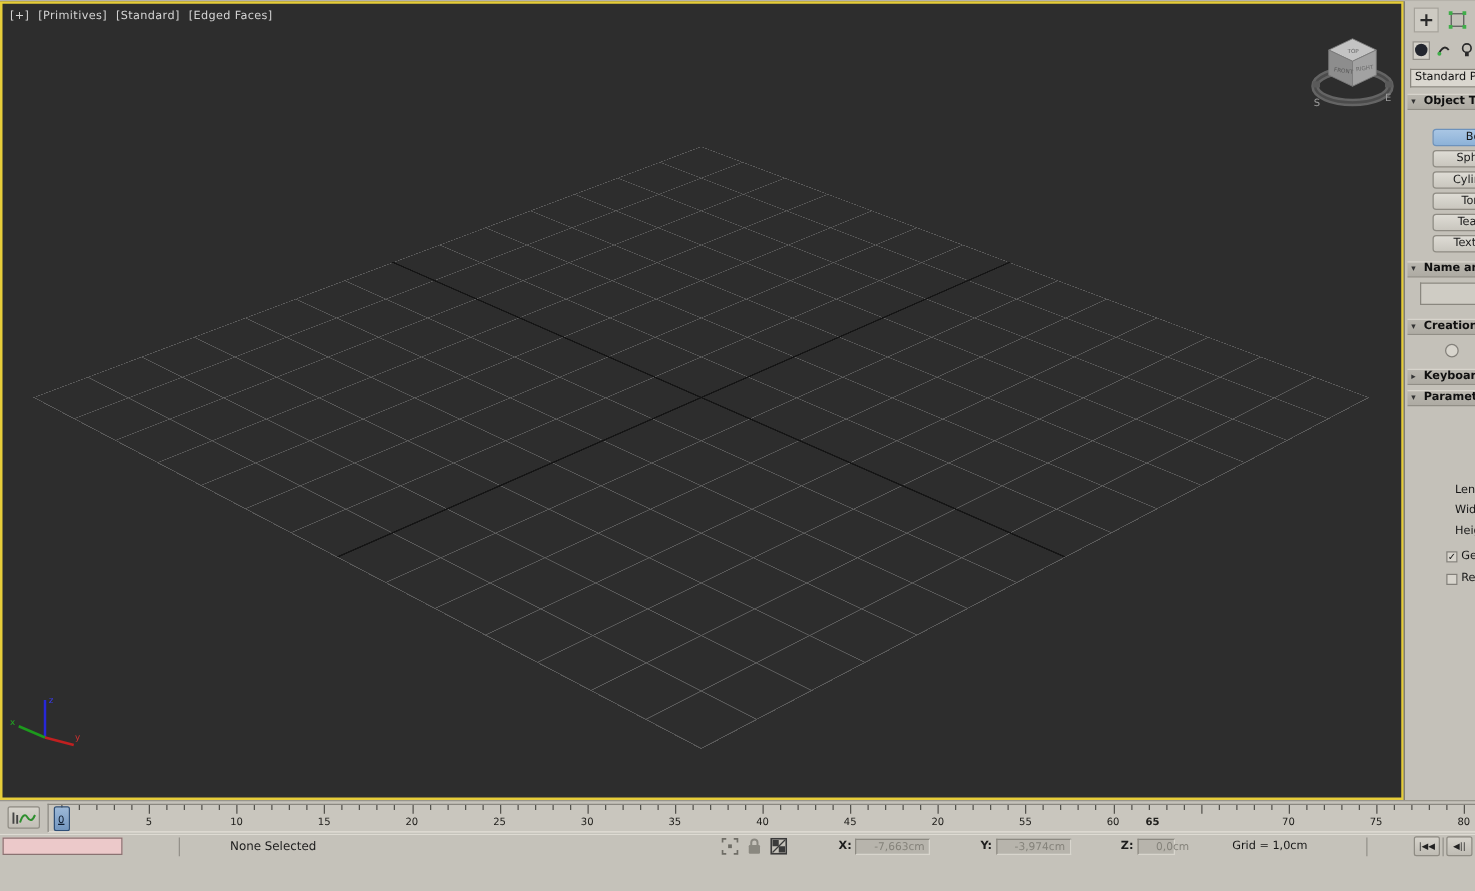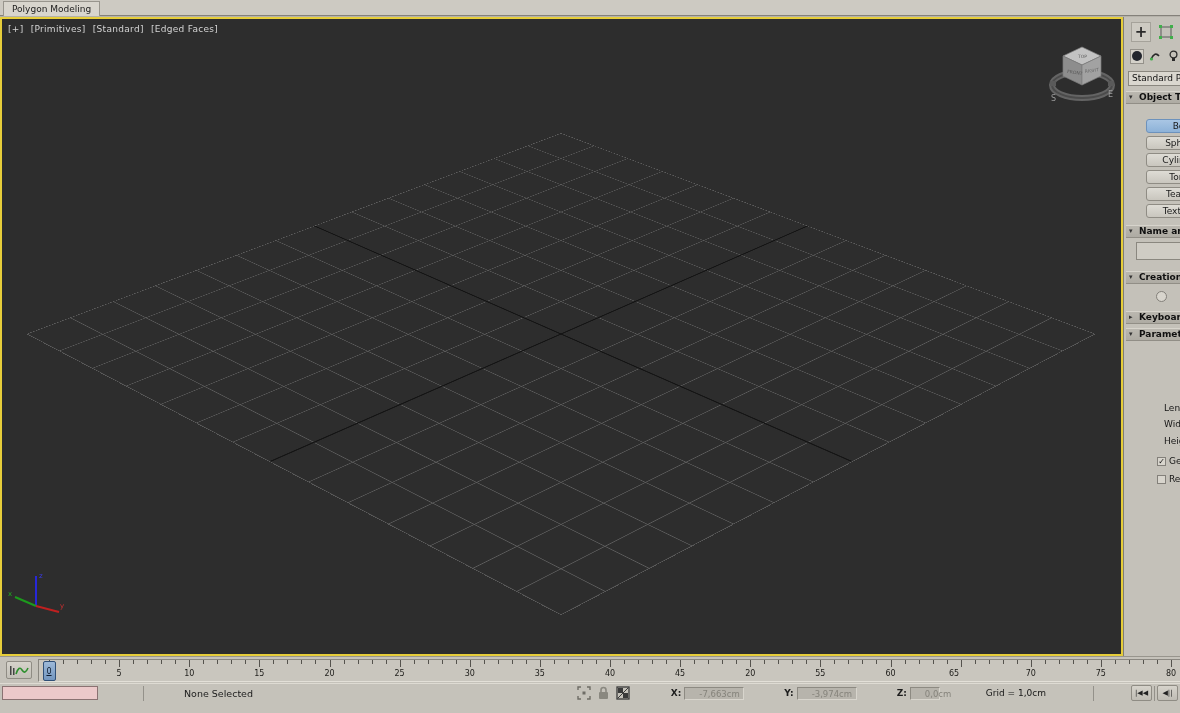--- a/index.html
+++ b/index.html
@@ -80,23 +80,20 @@
   .gridinfo { margin:0 10px 0 6px; white-space:nowrap; font-size:9px; color:#161616; }
   .pbtn { width:21px; height:16px; background:linear-gradient(#d6d3cb,#bfbcb4); border:1px solid #8f8c84; border-radius:2px; font-size:7px; line-height:15px; text-align:center; color:#222; white-space:nowrap; overflow:hidden; }
   .pb-wrap { display:flex; gap:2px; align-items:center; }
 </style>
 </head>
 <body>
 
 <div class="app">
 
 
-  <div class="ribbon-panels">
-    <div class="poly-tab">Polygon Modeling</div>
-  </div>
   <div class="ribbon-gap"></div>
 
   <div class="main">
 
     <div class="viewport">
       <div class="vp-label">
         <span>[+]</span>
         <span>[Primitives]</span>
         <span>[Standard]</span>
         <span>[Edged Faces]</span>
@@ -290,21 +287,21 @@
         <div class="tick" style="left: 809.425px;"></div>
         <div class="tick" style="left: 823.45px;"></div>
         <div class="tick" style="left: 837.475px;"></div>
         <div class="tick major" style="left: 851.5px;"></div>
         <div class="tick-label" style="left: 851.5px;">60</div>
         <div class="tick" style="left: 865.525px;"></div>
         <div class="tick" style="left: 879.55px;"></div>
         <div class="tick" style="left: 893.575px;"></div>
         <div class="tick" style="left: 907.6px;"></div>
         <div class="tick major" style="left: 921.625px;"></div>
-        <div class="tick-label" style="left: 915px;">65</div>
+        <div class="tick-label" style="left: 883px; font-weight: bold;">65</div>
         <div class="tick" style="left: 935.65px;"></div>
         <div class="tick" style="left: 949.675px;"></div>
         <div class="tick" style="left: 963.7px;"></div>
         <div class="tick" style="left: 977.725px;"></div>
         <div class="tick major" style="left: 991.75px;"></div>
         <div class="tick-label" style="left: 991.75px;">70</div>
         <div class="tick" style="left: 1005.77px;"></div>
         <div class="tick" style="left: 1019.8px;"></div>
         <div class="tick" style="left: 1033.83px;"></div>
         <div class="tick" style="left: 1047.85px;"></div>

